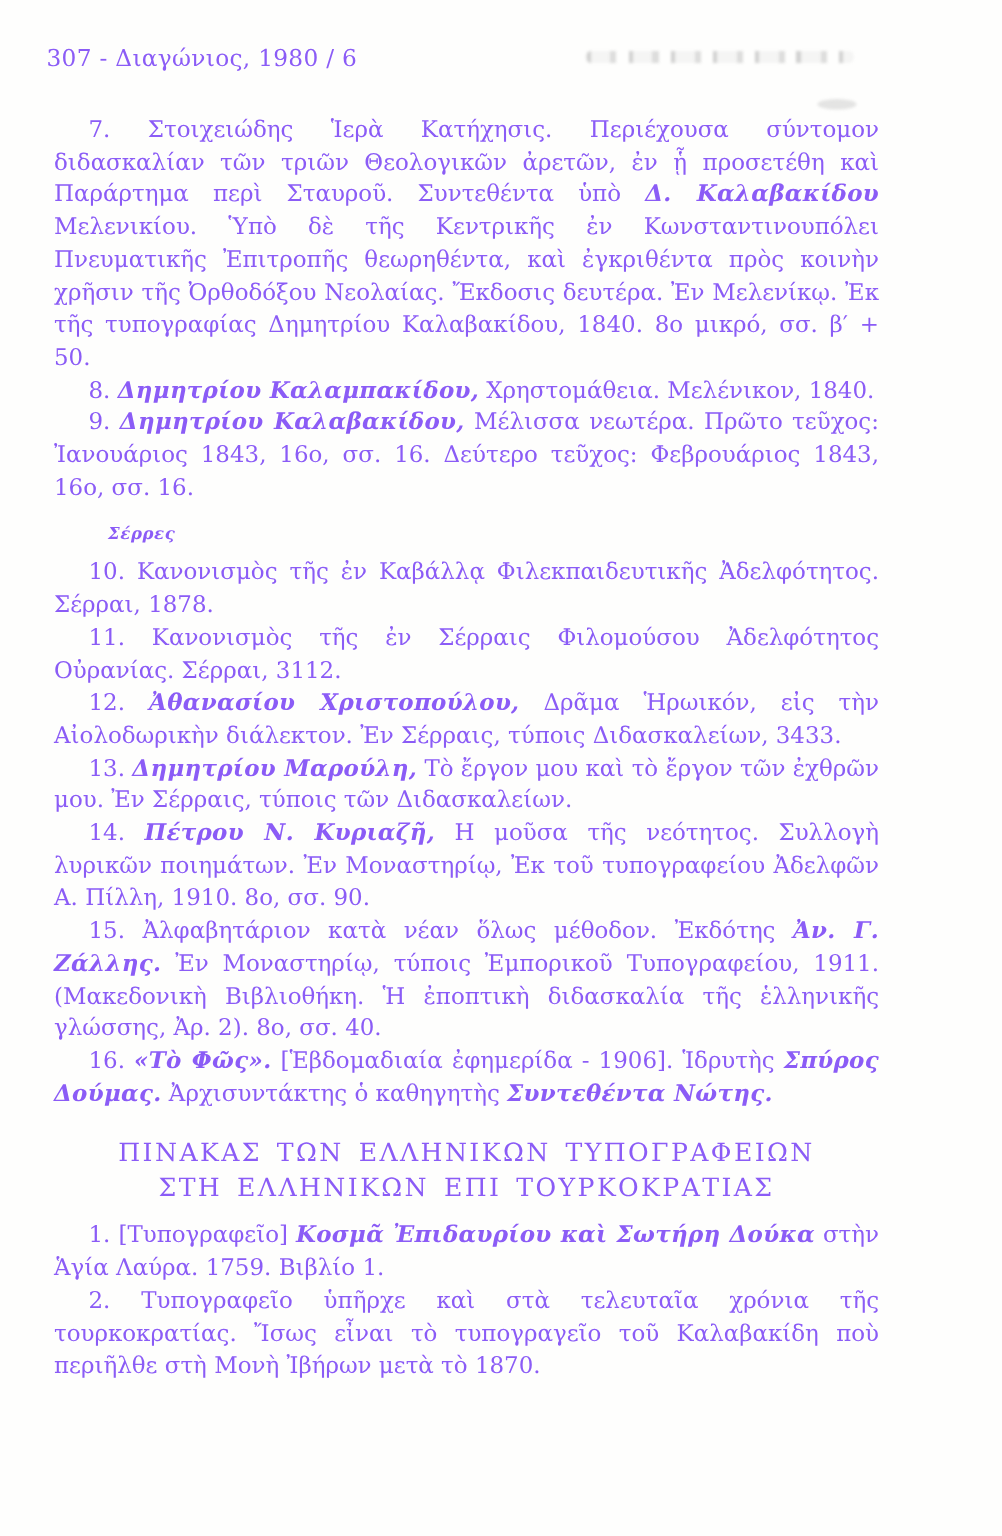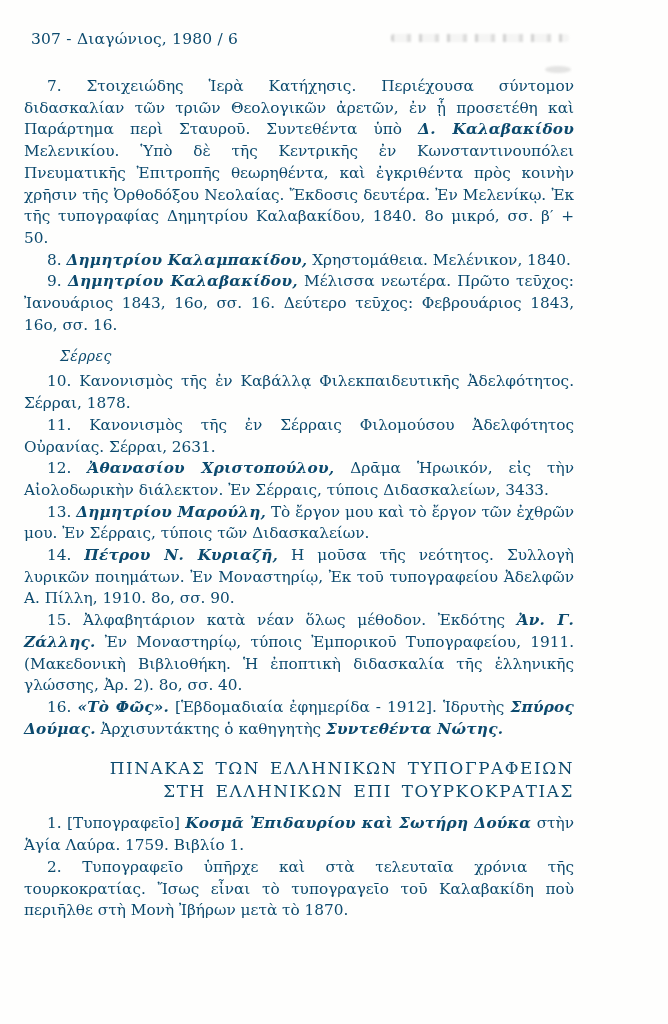--- a/index.html
+++ b/index.html
@@ -5,21 +5,21 @@
   html, body { margin: 0; padding: 0; background: #ffffff; }
 
   .page {
     position: relative;
     width: 668px;
     height: 1024px;
     background: #fefefdp;
     background-color: #fefefd;
     overflow: hidden;
     font-family: "DejaVu Serif", "Liberation Serif", serif;
-    color: #0c4a6e;
+    color: #8b5cf6;
   }
 
   .running-header {
     position: absolute;
     left: 31px;
     top: 30px;
     font-size: 15.5px;
     letter-spacing: 0.2px;
     white-space: nowrap;
   }
@@ -41,56 +41,56 @@
     border-radius: 3px;
   }
   .smudge-2 {
     left: 545px; top: 66px; width: 26px; height: 7px;
     background: rgba(130,130,130,0.38);
     border-radius: 50%;
   }
 
   .body-column {
     position: absolute;
-    left: 24px;
+    left: 36px;
     top: 76px;
     width: 550px;
     font-size: 15.3px;
     line-height: 21.7px;
     text-align: justify;
   }
 
   p.entry {
     margin: 0;
     text-indent: 23px;
   }
 
   em.pname {
     font-style: italic;
     font-weight: bold;
     letter-spacing: 0.2px;
   }
 
   h3.place-heading {
     margin: 9px 0 4px 36px;
-    font-size: 14px;
+    font-size: 11px;
     line-height: 22px;
     font-style: italic;
-    font-weight: normal;
+    font-weight: bold;
     text-align: left;
     text-indent: 0;
     letter-spacing: 0.4px;
   }
 
   h2.caps-title {
     margin: 17px 0 10px 0;
     font-size: 16.8px;
     line-height: 23px;
     font-weight: normal;
-    text-align: right;
+    text-align: center;
     text-indent: 0;
     letter-spacing: 1.6px;
     word-spacing: 3px;
   }
   .caps-line { display: block; white-space: nowrap; }
 </style>
 </head>
 <body>
 
 <div class="page">
@@ -105,32 +105,32 @@
     <p class="entry"><span>7. Στοιχειώδης Ἱερὰ Κατήχησις. Περιέχουσα σύντομον διδασκαλίαν τῶν τριῶν Θεολογικῶν ἀρετῶν, ἐν ᾗ προσετέθη καὶ Παράρτημα περὶ Σταυροῦ. Συντεθέντα ὑπὸ </span><em class="pname">Δ. Καλαβακίδου</em><span> Μελενικίου. Ὑπὸ δὲ τῆς Κεντρικῆς ἐν Κωνσταντινουπόλει Πνευματικῆς Ἐπιτροπῆς θεωρηθέντα, καὶ ἐγκριθέντα πρὸς κοινὴν χρῆσιν τῆς Ὀρθοδόξου Νεολαίας. Ἔκδοσις δευτέρα. Ἐν Μελενίκῳ. Ἐκ τῆς τυπογραφίας Δημητρίου Καλαβακίδου, 1840. 8ο μικρό, σσ. β′ + 50.</span></p>
 
     <p class="entry"><span>8. </span><em class="pname">Δημητρίου Καλαμπακίδου,</em><span> Χρηστομάθεια. Μελένικον, 1840.</span></p>
 
     <p class="entry"><span>9. </span><em class="pname">Δημητρίου Καλαβακίδου,</em><span> Μέλισσα νεωτέρα. Πρῶτο τεῦχος: Ἰανουάριος 1843, 16ο, σσ. 16. Δεύτερο τεῦχος:  Φεβρουάριος 1843, 16ο, σσ. 16.</span></p>
 
     <h3 class="place-heading">Σέρρες</h3>
 
     <p class="entry"><span>10. Κανονισμὸς τῆς ἐν Καβάλλᾳ Φιλεκπαιδευτικῆς Ἀδελφότητος. Σέρραι, 1878.</span></p>
 
-    <p class="entry"><span>11. Κανονισμὸς τῆς ἐν Σέρραις Φιλομούσου Ἀδελφότητος Οὐρανίας. Σέρραι, 2631.</span></p>
+    <p class="entry"><span>11. Κανονισμὸς τῆς ἐν Σέρραις Φιλομούσου Ἀδελφότητος Οὐρανίας. Σέρραι, 3112.</span></p>
 
     <p class="entry"><span>12. </span><em class="pname">Ἀθανασίου Χριστοπούλου,</em><span> Δρᾶμα Ἡρωικόν, εἰς τὴν Αἰολοδωρικὴν διάλεκτον. Ἐν Σέρραις, τύποις Διδασκαλείων, 3433.</span></p>
 
     <p class="entry"><span>13. </span><em class="pname">Δημητρίου Μαρούλη,</em><span> Τὸ ἔργον μου καὶ τὸ ἔργον τῶν ἐχθρῶν μου. Ἐν Σέρραις, τύποις τῶν Διδασκαλείων.</span></p>
 
 
     <p class="entry"><span>14. </span><em class="pname">Πέτρου Ν. Κυριαζῆ,</em><span> Η μοῦσα τῆς νεότητος.  Συλλογὴ λυρικῶν ποιημάτων. Ἐν Μοναστηρίῳ, Ἐκ τοῦ τυπογραφείου Ἀδελφῶν Α. Πίλλη, 1910. 8ο, σσ.  90.</span></p>
 
     <p class="entry"><span>15. Ἀλφαβητάριον κατὰ νέαν ὅλως μέθοδον. Ἐκδότης </span><em class="pname">Ἀν. Γ. Ζάλλης.</em><span> Ἐν Μοναστηρίῳ, τύποις Ἐμπορικοῦ Τυπογραφείου, 1911. (Μακεδονικὴ Βιβλιοθήκη. Ἡ ἐποπτικὴ διδασκαλία τῆς ἑλληνικῆς γλώσσης, Ἀρ. 2). 8ο, σσ. 40.</span></p>
 
-    <p class="entry"><span>16. </span><em class="pname">«Τὸ Φῶς».</em><span> [Ἑβδομαδιαία ἐφημερίδα - 1912]. Ἱδρυτὴς </span><em class="pname">Σπύρος Δούμας.</em><span> Ἀρχισυντάκτης ὁ καθηγητὴς </span><em class="pname">Συντεθέντα Νώτης.</em></p>
+    <p class="entry"><span>16. </span><em class="pname">«Τὸ Φῶς».</em><span> [Ἑβδομαδιαία ἐφημερίδα - 1906]. Ἱδρυτὴς </span><em class="pname">Σπύρος Δούμας.</em><span> Ἀρχισυντάκτης ὁ καθηγητὴς </span><em class="pname">Συντεθέντα Νώτης.</em></p>
 
     <h2 class="caps-title">
         <span class="caps-line">ΠΙΝΑΚΑΣ ΤΩΝ ΕΛΛΗΝΙΚΩΝ ΤΥΠΟΓΡΑΦΕΙΩΝ</span>
         <span class="caps-line">ΣΤΗ ΕΛΛΗΝΙΚΩΝ ΕΠΙ ΤΟΥΡΚΟΚΡΑΤΙΑΣ</span>
       </h2>
 
 
     <p class="entry"><span>1. [Τυπογραφεῖο] </span><em class="pname">Κοσμᾶ Ἐπιδαυρίου καὶ Σωτήρη Δούκα</em><span> στὴν Ἁγία Λαύρα. 1759. Βιβλίο 1.</span></p>
 
     <p class="entry"><span>2. Τυπογραφεῖο ὑπῆρχε καὶ στὰ τελευταῖα χρόνια τῆς τουρκοκρατίας. Ἴσως εἶναι τὸ τυπογραγεῖο τοῦ Καλαβακίδη ποὺ περιῆλθε στὴ Μονὴ Ἰβήρων μετὰ τὸ 1870.</span></p>

